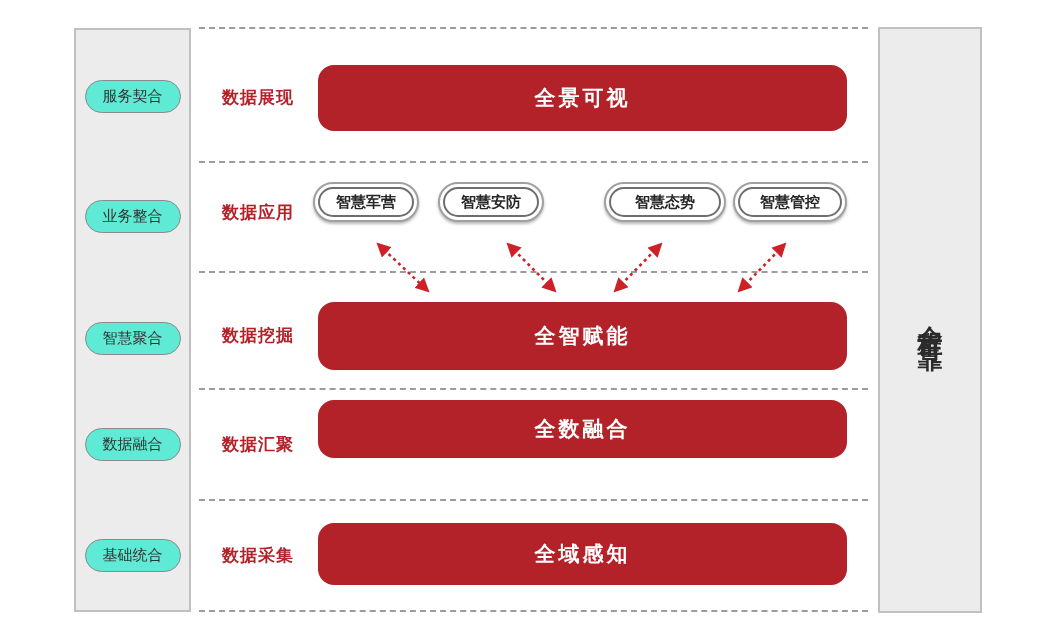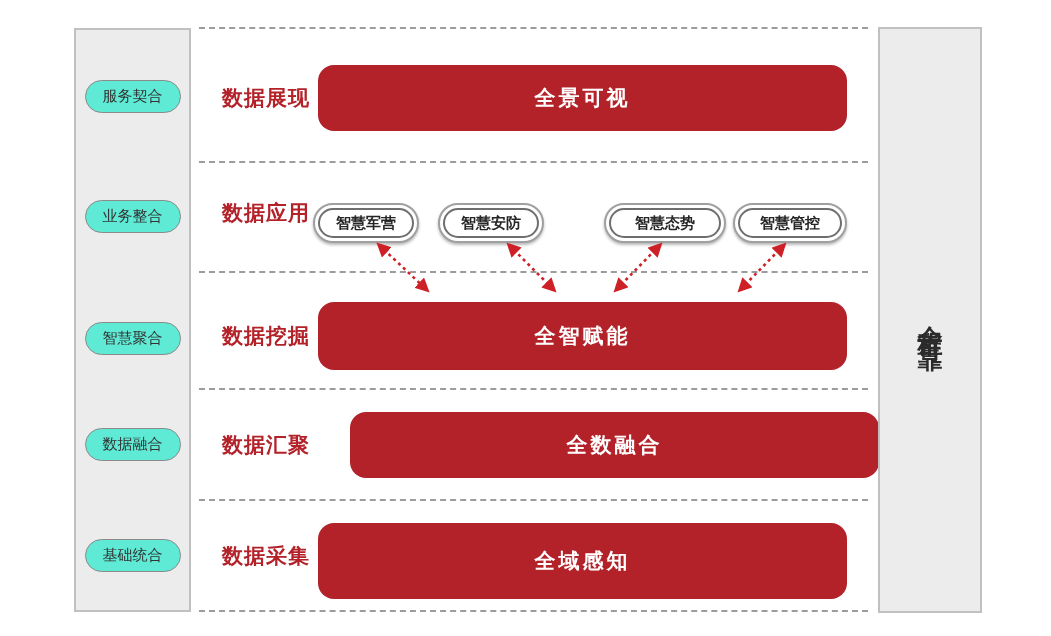--- a/index.html
+++ b/index.html
@@ -36,34 +36,34 @@
     font-size:15px;color:#333333;box-sizing:border-box;white-space:nowrap;
   }
   
   .dotline{
     position:absolute;left:199px;width:669px;height:0;
     border-top:2px dashed #9c9c9c;
   }
   
   .layer-label{
     position:absolute;left:222px;height:20px;line-height:20px;
-    font-size:21px;font-weight:bold;color:#b32129;
+    font-size:17px;font-weight:bold;color:#b32129;
     letter-spacing:1px;white-space:nowrap;
   }
   
   .layer-bar{
     position:absolute;left:318px;width:529px;
     background:#b32129;border-radius:16px;
     display:flex;align-items:center;justify-content:center;
     color:#ffffff;font-size:21px;font-weight:bold;letter-spacing:3px;
     white-space:nowrap;
   }
   
   .app-pill{
-    position:absolute;top:203px;height:40px;
+    position:absolute;top:182px;height:40px;
     background:#ffffff;border:2px solid #a0a0a0;border-radius:20px;
     box-shadow:0 2px 3px rgba(0,0,0,0.28);
     padding:3px;box-sizing:border-box;
   }
   .app-pill-inner{
     width:100%;height:100%;
     border:2px solid #6e6e6e;border-radius:15px;
     display:flex;align-items:center;justify-content:center;
     font-size:15px;font-weight:bold;color:#262626;
     box-sizing:border-box;white-space:nowrap;
@@ -104,22 +104,22 @@
   <div class="dotline" style="top:610px;"></div>
 
   <div class="layer-label" style="top:88px;">数据展现</div>
   <div class="layer-label" style="top:203px;">数据应用</div>
   <div class="layer-label" style="top:326px;">数据挖掘</div>
   <div class="layer-label" style="top:435px;">数据汇聚</div>
   <div class="layer-label" style="top:546px;">数据采集</div>
 
   <div class="layer-bar" style="top:65px;height:66px;">全景可视</div>
   <div class="layer-bar" style="top:302px;height:68px;">全智赋能</div>
-  <div class="layer-bar" style="top:412px;height:66px;margin-left:32px;">全数融合</div>
-  <div class="layer-bar" style="top:523px;height:76px;">全域感知</div>
+  <div class="layer-bar" style="top:400px;height:58px;">全数融合</div>
+  <div class="layer-bar" style="top:523px;height:62px;">全域感知</div>
 
   <div class="app-pill" style="left:313px;width:106px;">
     <div class="app-pill-inner">智慧军营</div>
   </div>
   <div class="app-pill" style="left:438px;width:106px;">
     <div class="app-pill-inner">智慧安防</div>
   </div>
   <div class="app-pill" style="left:604px;width:122px;">
     <div class="app-pill-inner">智慧态势</div>
   </div>

